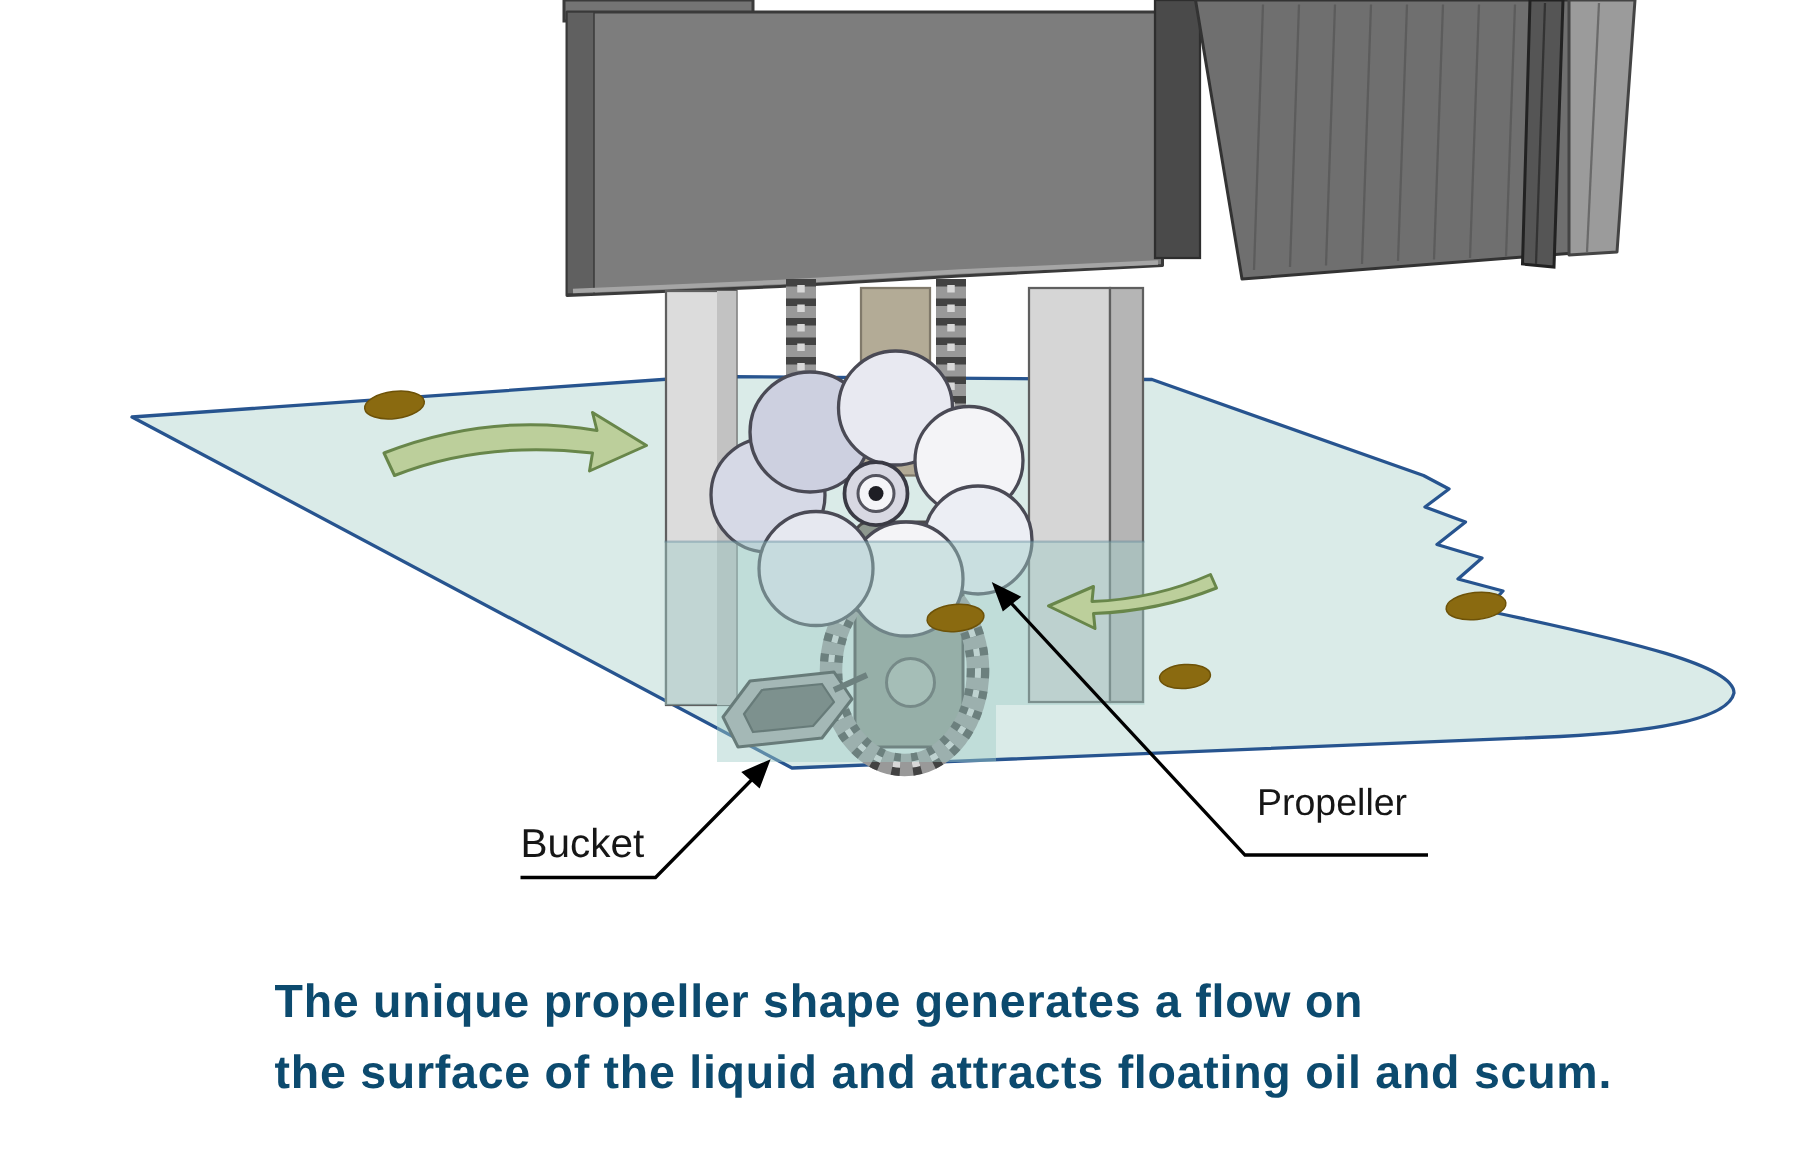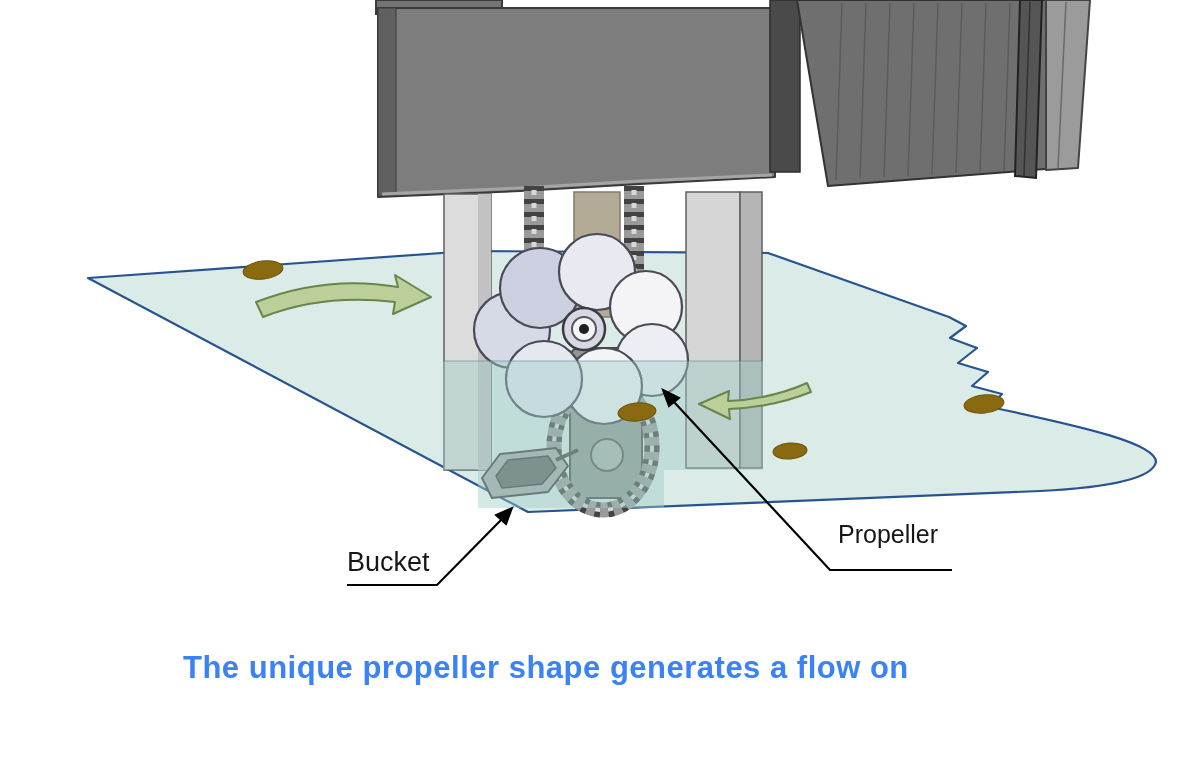--- a/index.html
+++ b/index.html
@@ -17,21 +17,21 @@
   }
   #caption{
     position:absolute;
     left:183px;
     top:644px;
     width:990px;
     font-size:31px;
     line-height:47px;
     font-weight:600;
     letter-spacing:0.5px;
-    color:#3b82f6;
+    color:#0c4a6e;
   }
 </style>
 </head>
 <body>
 
 <div id="canvas">
 
 <svg width="1200" height="771" viewBox="0 0 1200 771">
 
   <g>
@@ -148,15 +148,16 @@
   <g>
     <polyline points="674,402 830,570 952,570" fill="none" stroke="#000000" stroke-width="2.2"></polyline>
     <polygon points="663,390 679,398 669,406" fill="#000000" stroke="#000000" stroke-width="2"></polygon>
     <text class="label-text" x="838" y="543" font-size="25">Propeller</text>
   </g>
 
 </svg>
 
 <div id="caption">
   <div>The unique propeller shape generates a flow on</div>
+  <div>the surface of the liquid and attracts floating oil and scum.</div>
 </div>
 
 </div>
 
 </body></html>

